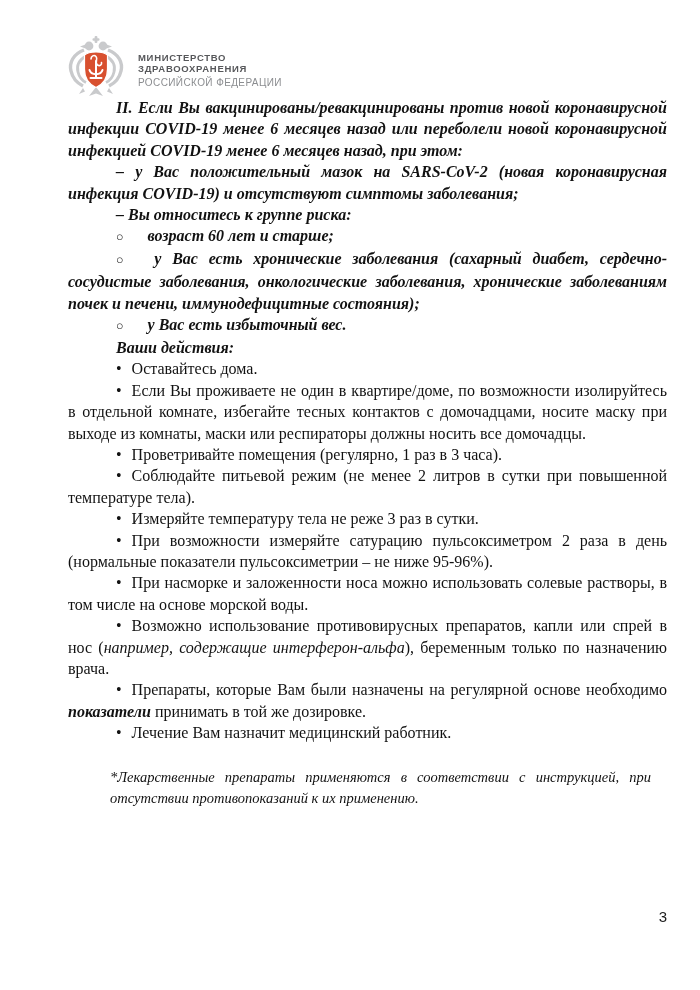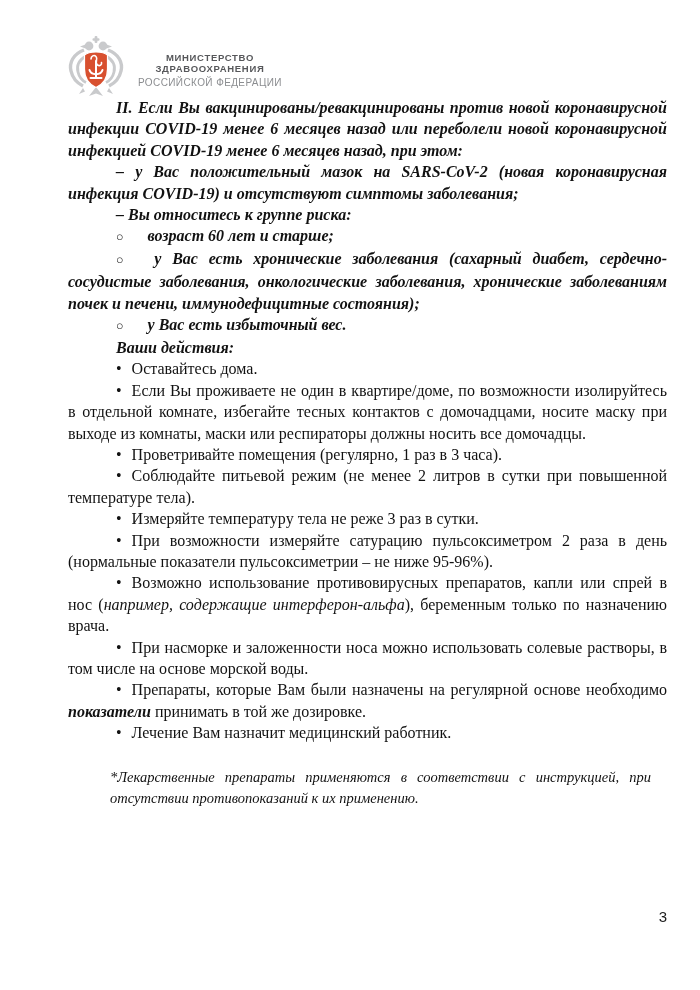--- a/index.html
+++ b/index.html
@@ -7,21 +7,21 @@
     position:relative;
     width:700px; height:990px;
     margin:0 auto;
     background:#ffffff;
     font-family:"Liberation Serif", serif;
     font-size:16px; line-height:21.4px;
     color:#121212;
     overflow:hidden;
   }
   
-  .header { position:absolute; left:63px; top:35px; display:flex; align-items:center; gap:9px;text-align:center; }
+  .header { position:absolute; left:63px; top:35px; display:flex; align-items:center; gap:9px; }
   .ministry { font-family:"Liberation Sans", sans-serif; padding-top:4px; }
   .m-bold  { font-size:9.5px; font-weight:bold; color:#56575a; letter-spacing:0.7px; line-height:11.5px; }
   .m-light { font-size:10px; color:#8b8d90; letter-spacing:0.4px; line-height:13px; margin-top:1px; }
   
   .content { position:absolute; left:68px; width:599px; top:97px; text-align:justify; }
   .content p { margin:0; text-indent:48px; }
   .bd { font-weight:bold;font-style:italic; }
   .gap { margin-top:21px; }
   .risk-item, .li { text-indent:52px; }
   .mk  { padding-right:10px; }
@@ -90,22 +90,22 @@
     <p class="bd risk-item"><span class="mkc">○</span><span>у Вас есть избыточный вес.</span></p>
 
     <p class="bd gap">Ваши действия:</p>
 
     <p class="li"><span class="mk">•</span><span>Оставайтесь дома.</span></p>
     <p class="li"><span class="mk">•</span><span>Если Вы проживаете не один в квартире/доме, по возможности изолируйтесь в отдельной комнате, избегайте тесных контактов с домочадцами, носите маску при выходе из комнаты, маски или респираторы должны носить все домочадцы.</span></p>
     <p class="li"><span class="mk">•</span><span>Проветривайте помещения (регулярно, 1 раз в 3 часа).</span></p>
     <p class="li"><span class="mk">•</span><span>Соблюдайте питьевой режим (не менее 2 литров в сутки при повышенной температуре тела).</span></p>
     <p class="li"><span class="mk">•</span><span>Измеряйте температуру тела не реже 3 раз в сутки.</span></p>
     <p class="li"><span class="mk">•</span><span>При возможности измеряйте сатурацию пульсоксиметром 2 раза в день (нормальные показатели пульсоксиметрии – не ниже 95-96%).</span></p>
+    <p class="li"><span class="mk">•</span><span>При насморке и заложенности носа можно использовать солевые растворы, в том числе на основе морской воды.</span></p>
     <p class="li"><span class="mk">•</span><span>Возможно использование противовирусных препаратов, капли или спрей в нос (</span><span class="it">например, содержащие интерферон-альфа</span><span>), беременным только по назначению врача.</span></p>
-    <p class="li"><span class="mk">•</span><span>При насморке и заложенности носа можно использовать солевые растворы, в том числе на основе морской воды.</span></p>
     <p class="li"><span class="mk">•</span><span>Препараты, которые Вам были назначены на регулярной основе необходимо </span><span class="bd">показатели</span><span> принимать в той же дозировке.</span></p>
     <p class="li"><span class="mk">•</span><span>Лечение Вам назначит медицинский работник.</span></p>
 
     <div class="footnote">*Лекарственные препараты применяются в соответствии с инструкцией, при отсутствии противопоказаний к их применению.</div>
   </div>
 
   <div class="pagenum">3</div>
 </div>
 
 </body></html>

